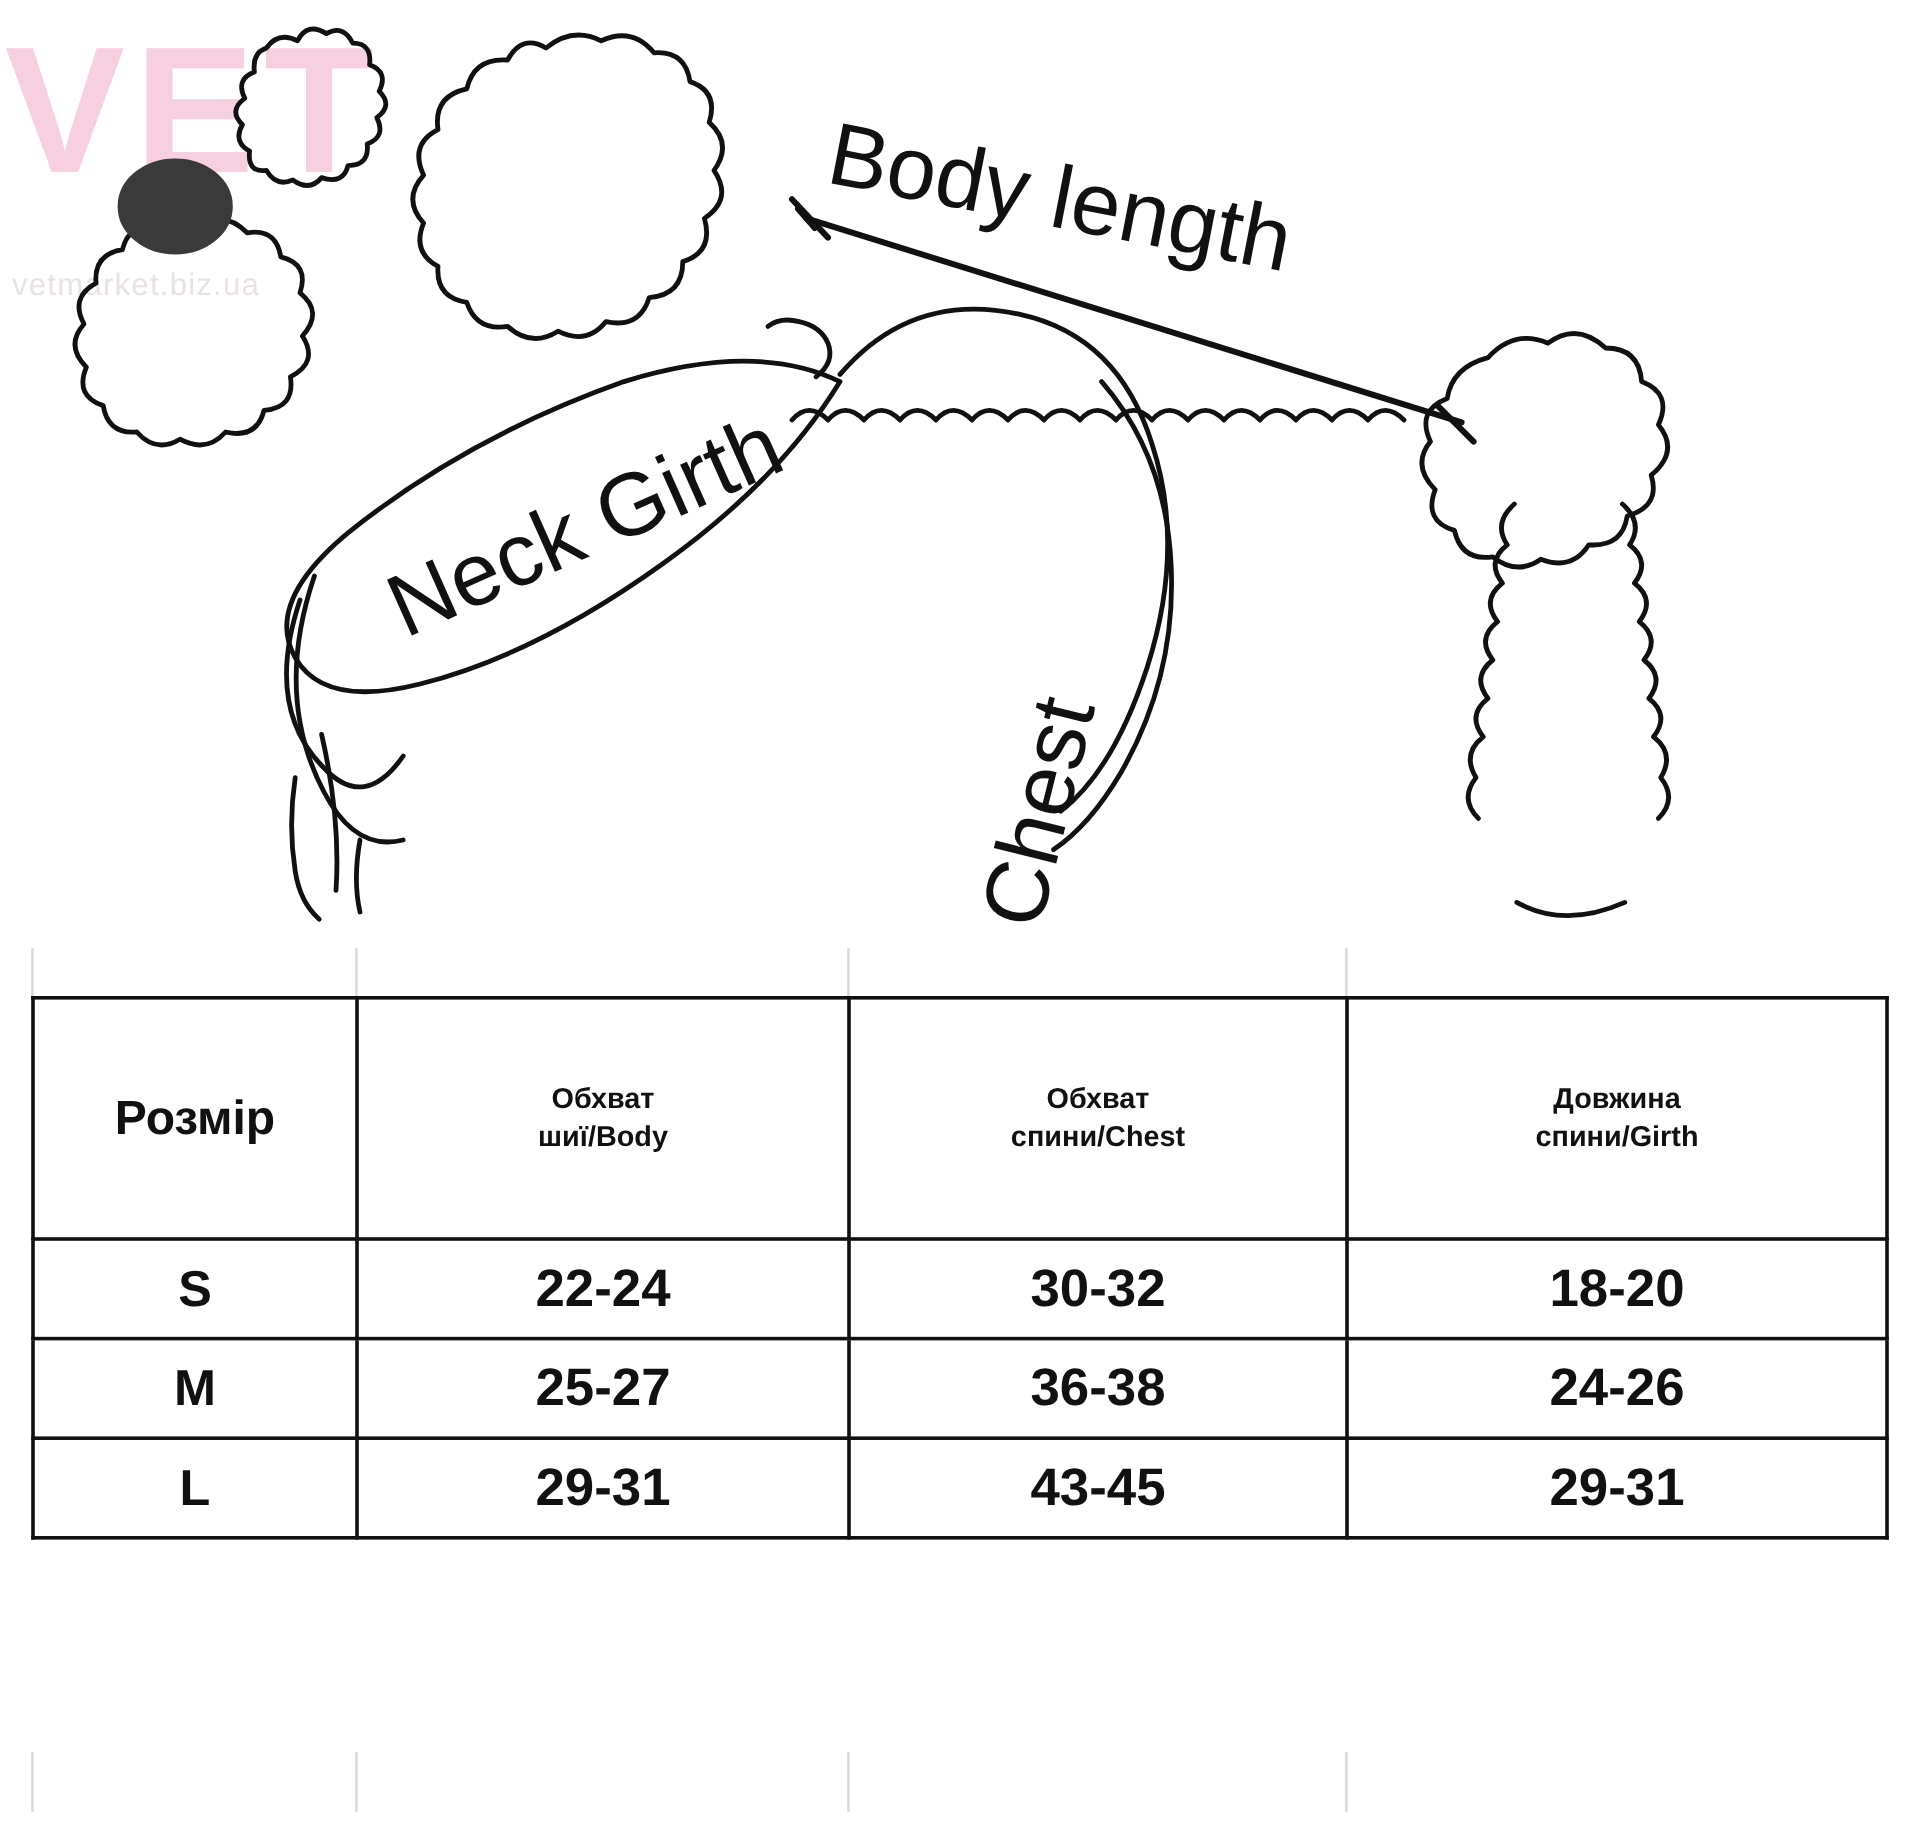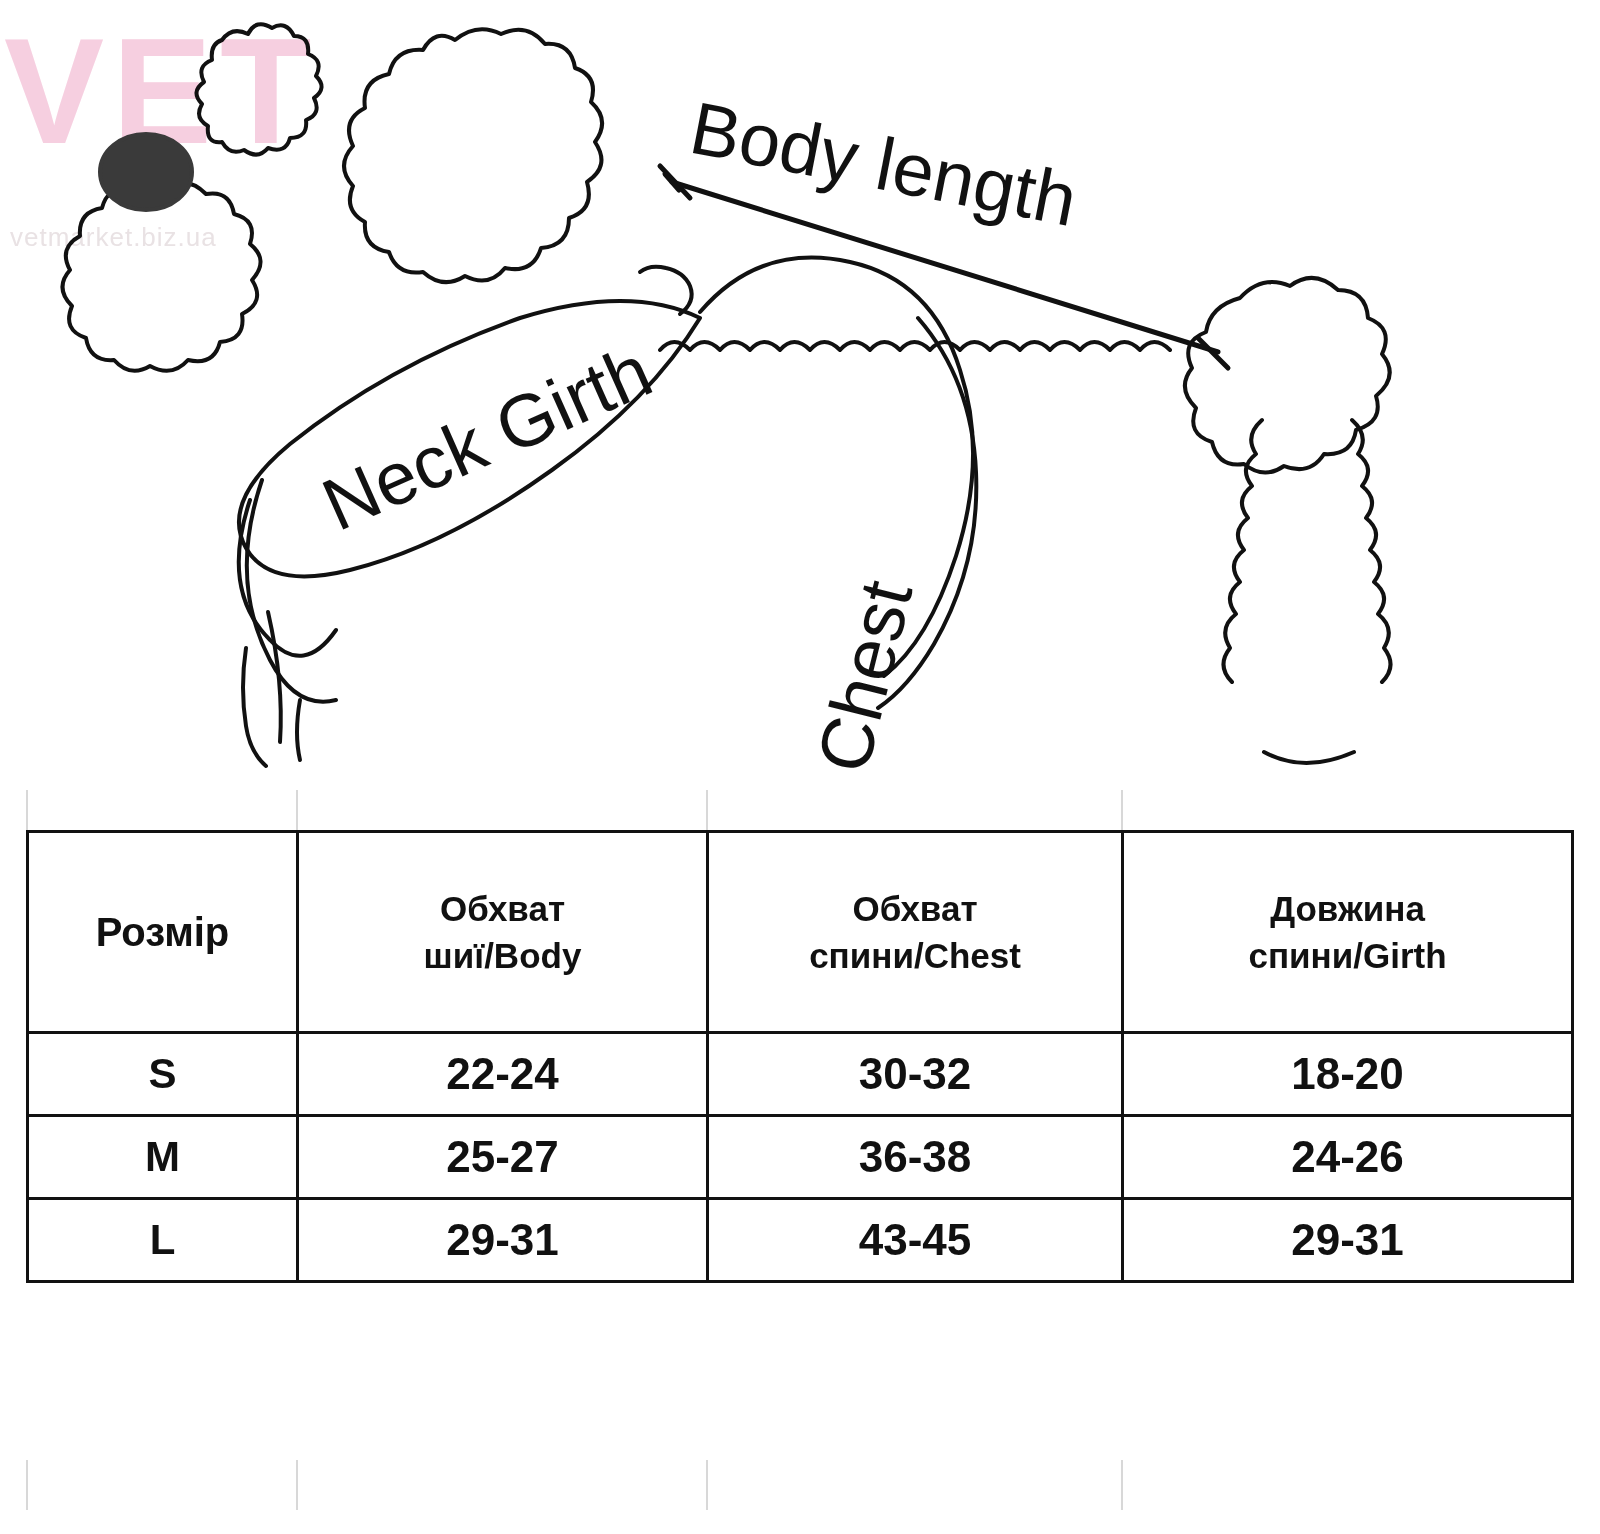--- a/index.html
+++ b/index.html
@@ -96,21 +96,21 @@
   }
   table.size-table td, table.size-table th {
     border: 3px solid #111;
     text-align: center;
     vertical-align: middle;
     color: #111;
     padding: 0;
   }
   table.size-table thead th {
     height: 198px;
-    font-size: 35px;
+    font-size: 24px;
     font-weight: bold;
     line-height: 1.35;
     font-family: "Liberation Sans", sans-serif;
   }
   table.size-table thead th.first-col {
     font-size: 40px;
   }
   table.size-table tbody td {
     height: 80px;
     font-size: 44px;

